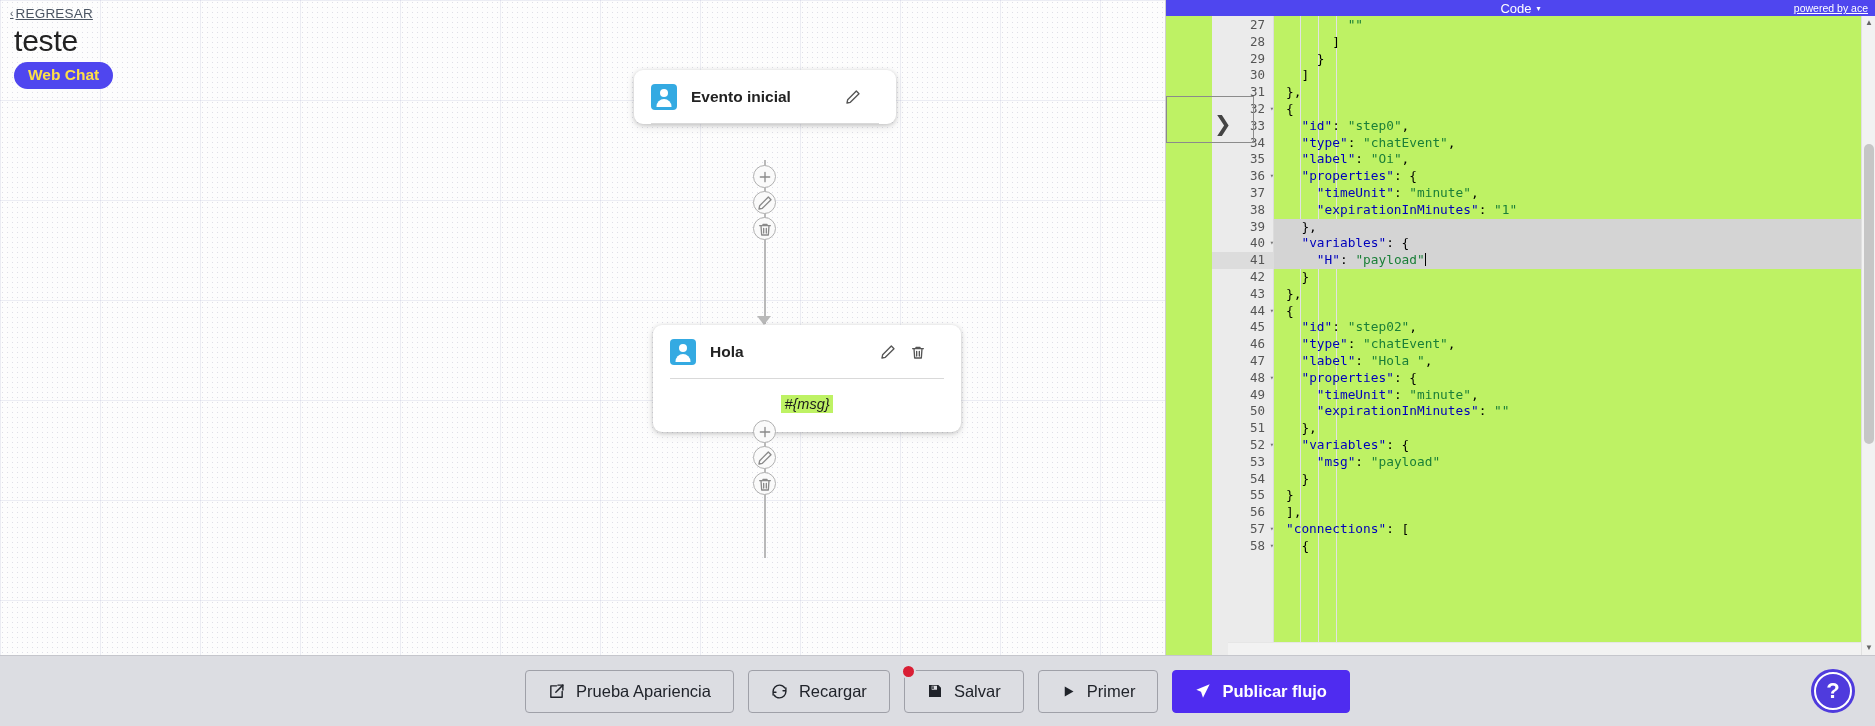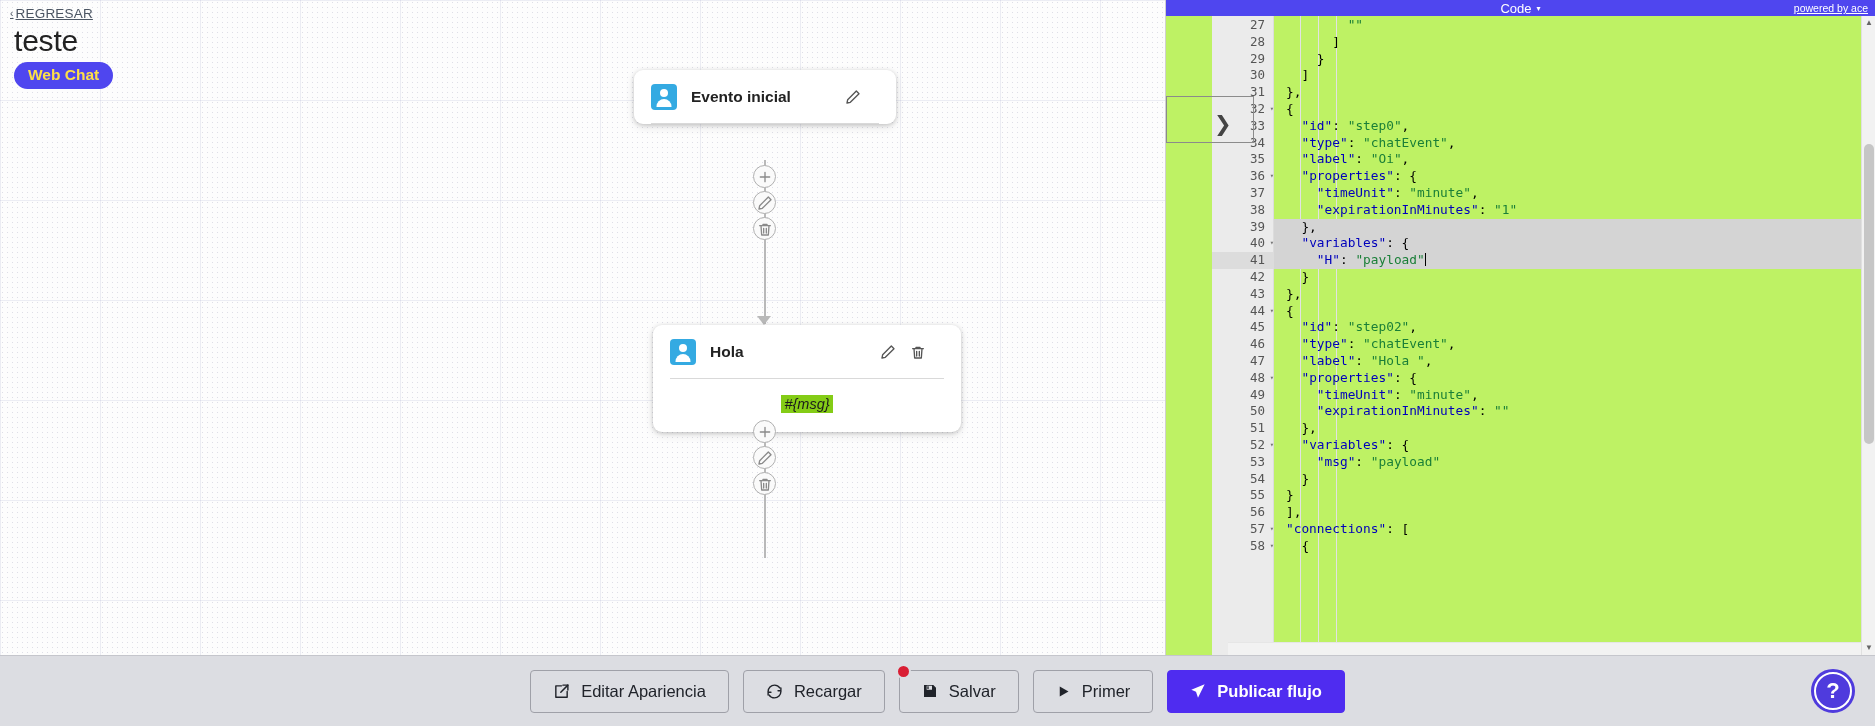--- a/index.html
+++ b/index.html
@@ -81,21 +81,21 @@
   .node-sep { height: 1px; background: #d9d9d9; margin: 0 17px; }
   .node-body {
     padding: 16px 17px 19px;
     text-align: center;
   }
   .node-body.placeholder {
     font-size: 15.5px; font-style: italic; color: #313131;
   }
   .var-chip {
     display: inline-block;
-    background: #84cc16; color: #1b1b1b;
+    background: #bef264; color: #1b1b1b;
     font-size: 14.5px; font-style: italic;
     padding: 1px 3px;
   }
 
   
   .conn { position: absolute; width: 2px; background: #b9b9b9; }
   .arrow-head {
     position: absolute; width: 0; height: 0;
     border-left: 7px solid transparent;
     border-right: 7px solid transparent;
@@ -429,21 +429,21 @@
 
   <div class="toolbar">
       <div class="tbtn">
         <span class="tico">
           <svg viewBox="0 0 24 24" fill="none" stroke="currentColor" stroke-width="2" stroke-linecap="round" stroke-linejoin="round" width="17" height="17">
             <path d="M4 4h8M4 4v16h16v-8"></path>
             <path d="M14 3h7v7"></path>
             <path d="M21 3L11 13"></path>
           </svg>
         </span>
-        <span>Editar Apariencia</span>
+        <span>Prueba Apariencia</span>
       </div>
       <div class="tbtn">
         <span class="tico">
           <svg viewBox="0 0 24 24" fill="none" stroke="currentColor" stroke-width="2" stroke-linecap="round" stroke-linejoin="round" width="17" height="17">
             <path d="M21 12a9 9 0 0 1-9 9 9 9 0 0 1-7.5-4"></path>
             <path d="M3 12a9 9 0 0 1 9-9 9 9 0 0 1 7.5 4"></path>
             <path d="M3 17v-4h4"></path>
             <path d="M21 7v4h-4"></path>
           </svg>
         </span>

